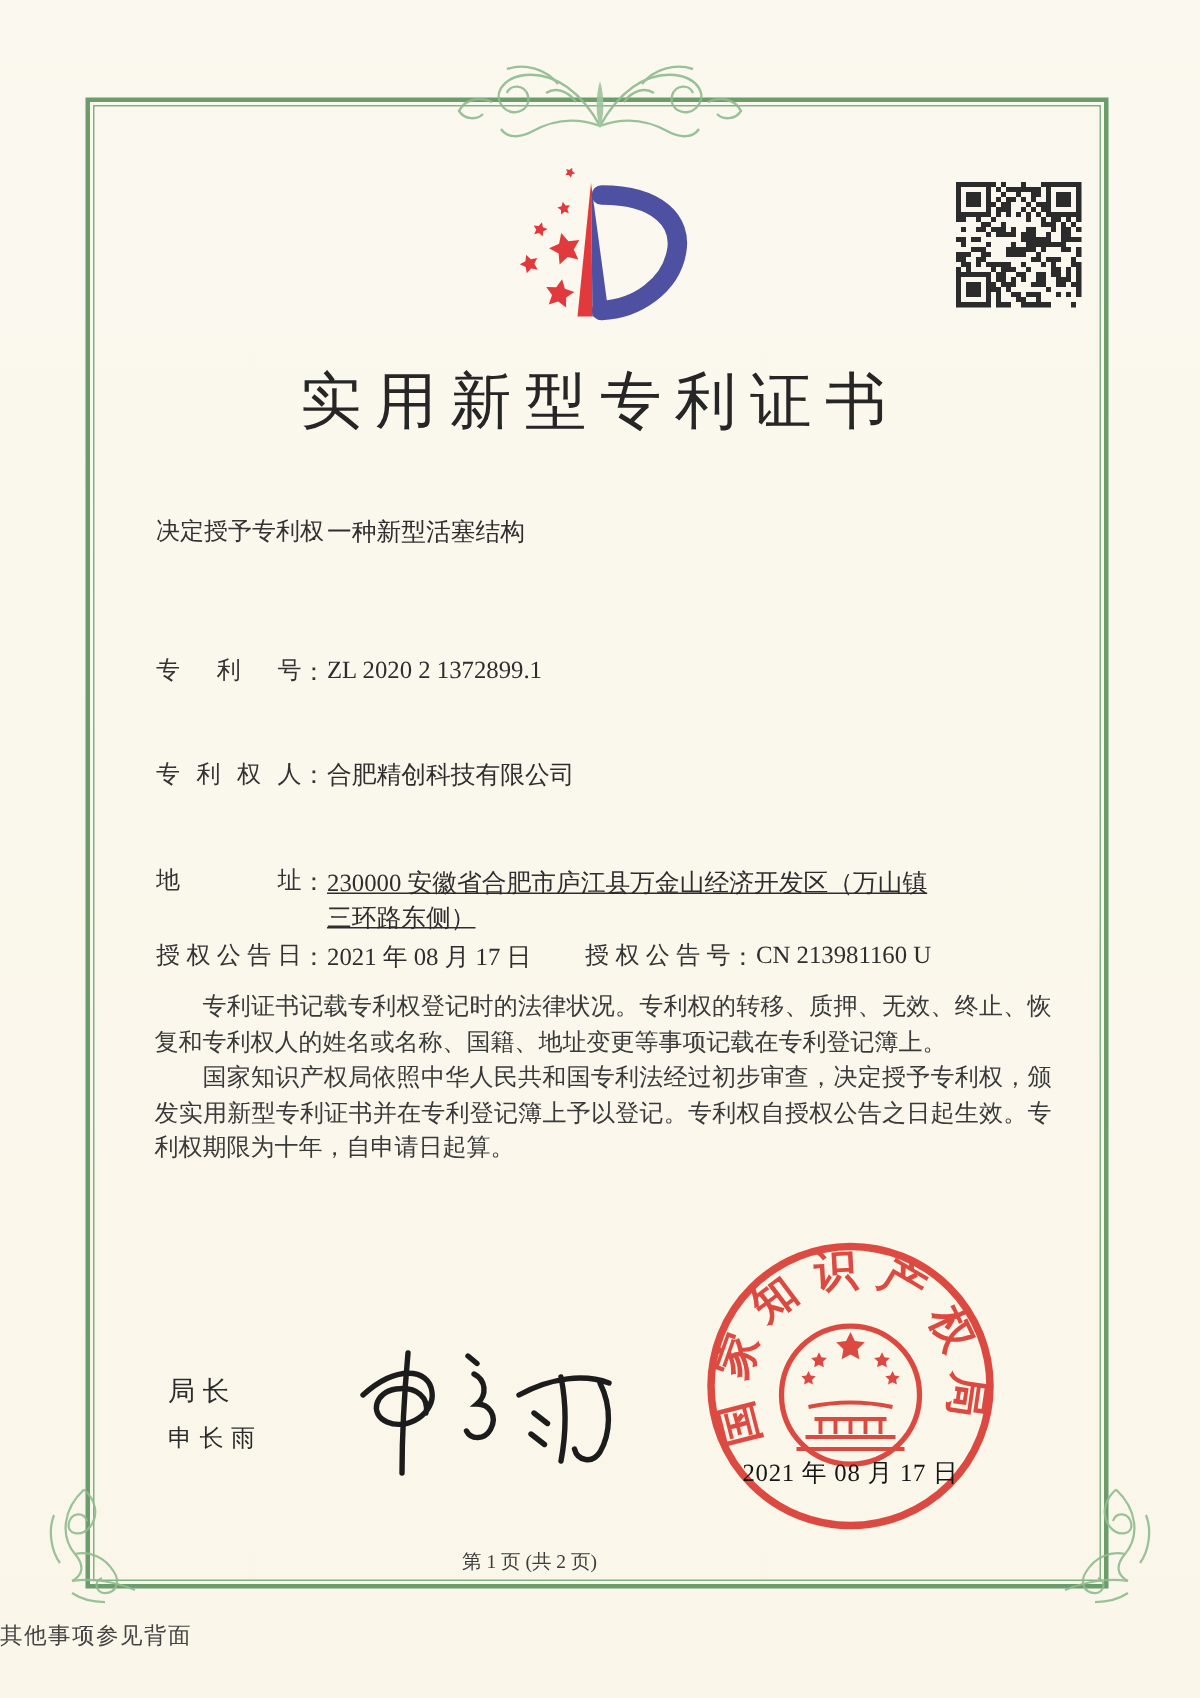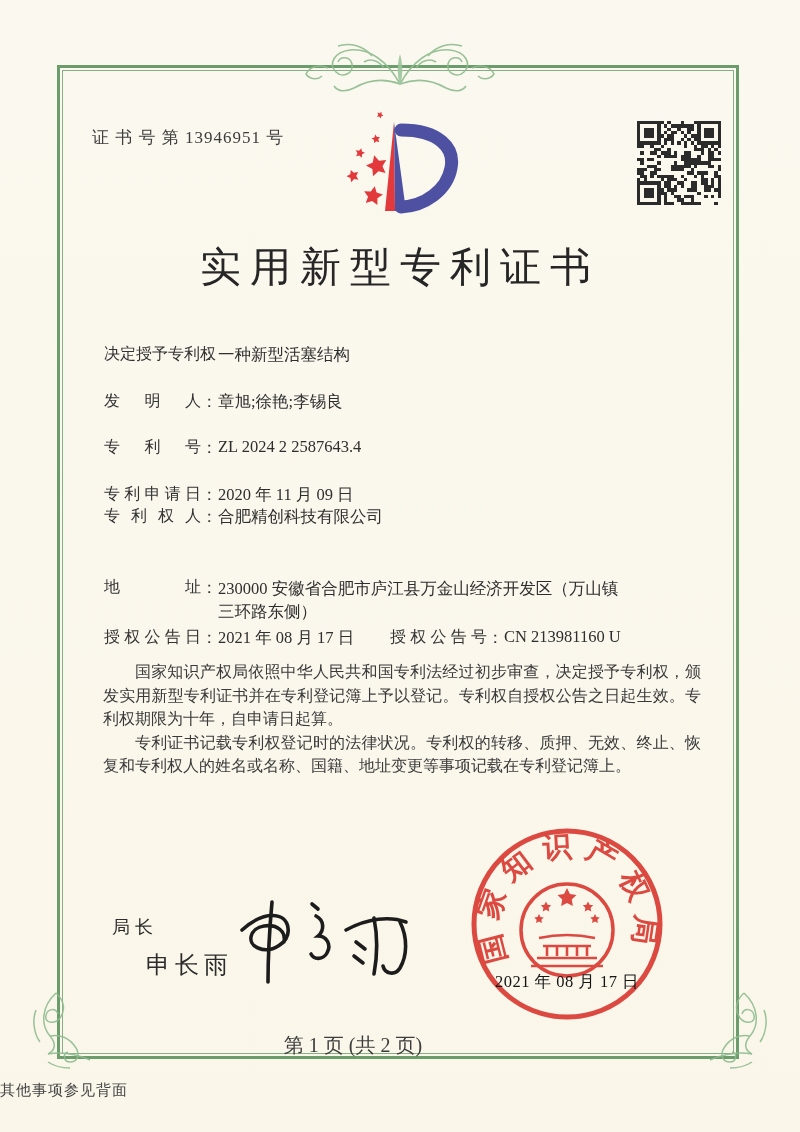--- a/index.html
+++ b/index.html
@@ -8,30 +8,30 @@
   .frame{position:absolute;left:57px;top:65px;width:676px;height:988px;border:3px solid #6b9c6b;}
   .frame-inner{position:absolute;inset:2px;border:1px solid #85b085;}
   .cert-no{position:absolute;left:92px;top:126px;font-size:17px;color:#3d3d3d;letter-spacing:1px;}
   .logo{position:absolute;left:343px;top:110px;width:118px;height:106px;}
   .qr{position:absolute;left:637px;top:121px;width:84px;height:84px;}
   .title{position:absolute;left:0;top:240px;width:800px;margin:0;text-align:center;font-size:41px;font-weight:400;color:#262626;letter-spacing:9px;}
   .row{position:absolute;left:104px;width:616px;font-size:16.5px;color:#333;white-space:nowrap;}
   .flabel{display:inline-block;width:97px;font-size:16px;text-align-last:justify;-moz-text-align-last:justify;color:#333;vertical-align:top;}
   .colon{display:inline-block;width:17px;vertical-align:top;}
   .fvalue{display:inline-block;vertical-align:top;color:#2e2e2e;}
-  .addr-line{display:block;line-height:23px;}
+  .addr-line{display:block;line-height:23px;text-decoration:underline;}
   .grp2{position:absolute;left:286px;top:0;}
   .body-text{position:absolute;left:103px;top:660px;width:598px;font-size:16px;line-height:23.6px;color:#3a3a3a;text-align:justify;}
   .body-text p{margin:0;text-indent:2em;}
   .sig-title{position:absolute;left:112px;top:915px;font-size:18px;color:#2c2c2c;letter-spacing:5px;}
-  .sig-name{position:absolute;left:112px;top:949px;font-size:24px;color:#2c2c2c;letter-spacing:5px;margin-left:34px;}
+  .sig-name{position:absolute;left:112px;top:949px;font-size:16px;color:#2c2c2c;letter-spacing:5px;}
   .sig-svg{position:absolute;left:228px;top:896px;width:190px;height:96px;}
   .seal{position:absolute;left:453px;top:818px;width:228px;height:212px;}
   .seal-date{position:absolute;left:453px;top:971px;width:228px;text-align:center;font-size:16.5px;color:#151515;letter-spacing:0.5px;}
-  .page-num{position:absolute;left:0;top:1032px;width:706px;text-align:center;font-size:20px;color:#3c3c3c;}
+  .page-num{position:absolute;left:0;top:1032px;width:706px;text-align:center;font-size:13px;color:#3c3c3c;}
   .back-note{position:absolute;left:0;top:1081px;width:800px;text-align:left;font-size:15px;color:#444;letter-spacing:1px;}
   .flourish{position:absolute;left:284px;top:34px;width:232px;height:64px;}
   .corner-orn{position:absolute;width:70px;height:82px;}
   .corner-orn.bl{left:24px;top:990px;}
   .corner-orn.br{left:706px;top:990px;transform:scaleX(-1);}
 </style>
 </head>
 <body>
 
 <div class="page">
@@ -74,21 +74,20 @@
     <g fill="none" stroke="#8fbc8f" stroke-width="1.5" opacity="0.9">
       <path d="M32,3 C18,16 16,34 26,46 C32,53 32,60 24,64"></path>
       <path d="M32,3 C40,10 42,20 36,28 C30,35 20,33 22,25 C24,18 32,18 34,24"></path>
       <path d="M26,46 C36,44 46,48 52,58 C56,64 54,72 46,72 C40,72 38,64 44,62"></path>
       <path d="M24,64 C36,62 52,64 66,70"></path>
       <path d="M12,20 C8,30 10,44 16,52"></path>
       <path d="M24,72 C30,76 38,78 46,78"></path>
     </g>
   </svg>
 
-  <div class="cert-no">证 书 号 第 13946951 号</div>
 
   <svg class="logo" viewBox="0 0 118 106">
     <defs>
       <path id="star" d="M0,-1 L0.294,-0.405 0.951,-0.309 0.476,0.155 0.588,0.809 0,0.5 -0.588,0.809 -0.476,0.155 -0.951,-0.309 -0.294,-0.405 Z"></path>
     </defs>
     <path d="M58,20 C96,20 112,38 108,58 C104,80 82,96 58,97" fill="none" stroke="#4e51a2" stroke-width="13" stroke-linecap="round"></path>
     <polygon points="51,12 42,101 52,101" fill="#e23a3c"></polygon>
     <polygon points="51,12 52,101 63,101" fill="#4e51a2"></polygon>
     <use href="#star" transform="translate(34,56) scale(11) rotate(-15)" fill="#e23a3c"></use>
     <use href="#star" transform="translate(30,86) scale(10) rotate(10)" fill="#e23a3c"></use>
@@ -422,45 +421,39 @@
           <rect x="18" y="24" width="1" height="1"></rect>
           <rect x="23" y="24" width="1" height="1"></rect>
         </g>
       </svg></div>
 
   <h1 class="title">实用新型专利证书</h1>
 
   <div class="row" style="top:344px">
     <span class="flabel">决定授予专利权</span><span class="colon">：</span><span class="fvalue">一种新型活塞结构</span>
   </div>
-  <div class="row" style="top:391px">
-    <span class="flabel">发明人</span><span class="colon">：</span><span class="fvalue">章旭;徐艳;李锡良</span>
-  </div>
   <div class="row" style="top:437px">
-    <span class="flabel">专利号</span><span class="colon">：</span><span class="fvalue">ZL 2024 2 2587643.4</span>
-  </div>
-  <div class="row" style="top:484px">
-    <span class="flabel">专利申请日</span><span class="colon">：</span><span class="fvalue">2020 年 11 月 09 日</span>
+    <span class="flabel">专利号</span><span class="colon">：</span><span class="fvalue">ZL 2020 2 1372899.1</span>
   </div>
   <div class="row" style="top:506px">
     <span class="flabel">专利权人</span><span class="colon">：</span><span class="fvalue">合肥精创科技有限公司</span>
   </div>
   <div class="row" style="top:577px">
     <span class="flabel">地址</span><span class="colon">：</span><span class="fvalue"><span class="addr-line">230000 安徽省合肥市庐江县万金山经济开发区（万山镇</span><span class="addr-line">三环路东侧）</span></span>
   </div>
   <div class="row" style="top:627px">
     <span class="flabel">授权公告日</span><span class="colon">：</span><span class="fvalue">2021 年 08 月 17 日</span>
     <span class="grp2">
       <span class="flabel">授权公告号</span><span class="colon">：</span><span class="fvalue">CN 213981160 U</span>
     </span>
   </div>
 
   <div class="body-text">
+    <p>专利证书记载专利权登记时的法律状况。专利权的转移、质押、无效、终止、恢复和专利权人的姓名或名称、国籍、地址变更等事项记载在专利登记簿上。</p>
     <p>国家知识产权局依照中华人民共和国专利法经过初步审查，决定授予专利权，颁发实用新型专利证书并在专利登记簿上予以登记。专利权自授权公告之日起生效。专利权期限为十年，自申请日起算。</p>
-    <p>专利证书记载专利权登记时的法律状况。专利权的转移、质押、无效、终止、恢复和专利权人的姓名或名称、国籍、地址变更等事项记载在专利登记簿上。</p>
   </div>
 
   <div class="sig-title">局长</div>
   <div class="sig-name">申长雨</div>
   <svg class="sig-svg" viewBox="0 0 190 96">
     <g fill="none" stroke="#1c1c1c" stroke-width="3.6" stroke-linecap="round">
       <path d="M14,34 C36,14 58,16 60,32 C62,46 44,58 30,52 C18,47 22,32 36,30 C50,28 58,36 56,46"></path>
       <path d="M44,6 C42,28 40,60 40,86"></path>
       <path d="M88,20 C96,24 97,34 90,40 C98,40 104,48 99,57 C95,64 86,64 83,58"></path>
       <path d="M84,8 L90,13"></path>

